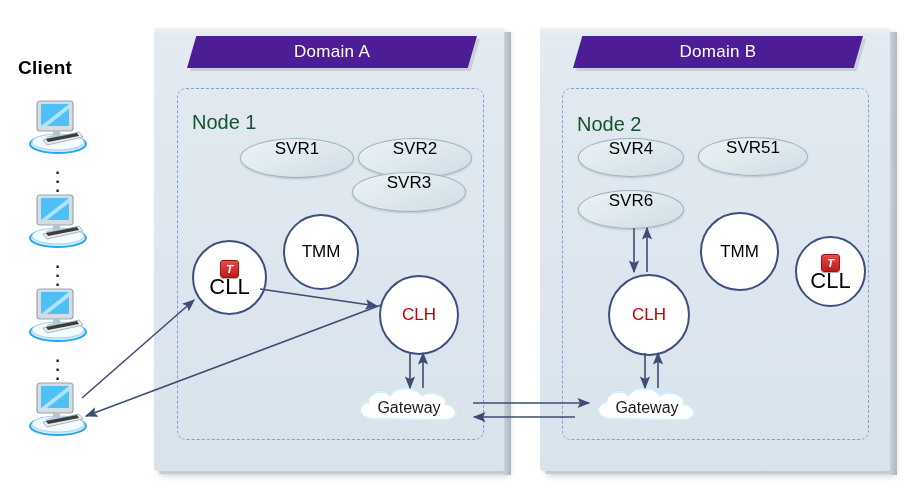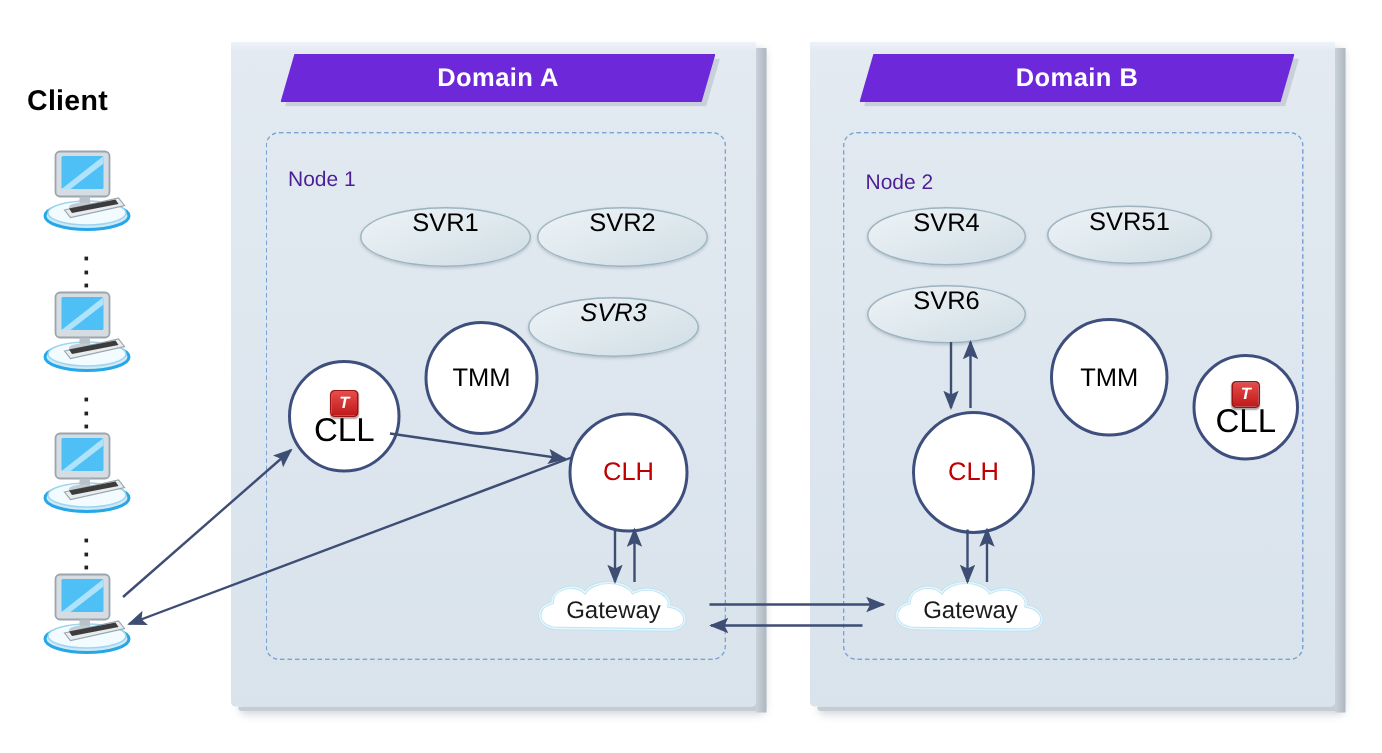--- a/index.html
+++ b/index.html
@@ -21,31 +21,31 @@
     border-radius:3px;
     box-shadow:4px 4px 0 -1px #c4ccd4, 6px 5px 6px rgba(120,130,145,.35);
   }
   .panel-topbevel{position:absolute;left:0;top:0;right:0;height:6px;
     background:linear-gradient(180deg,#eef3f8,#e3eaf1);}
   .panel-rightbevel{position:absolute;top:4px;right:-7px;width:7px;bottom:-4px;
     background:linear-gradient(90deg,#c9d1d9,#aeb7c0);}
 
   
   .domain-banner{position:absolute;height:32px;
-    background:#6d28d9;
-    color:#fff;font-size:17px;font-weight:bold;
+    background:#4c1d95;
+    color:#fff;font-size:17px;font-weight:normal;
     display:flex;align-items:center;justify-content:center;
     clip-path:polygon(3.2% 0,100% 0,96.8% 100%,0% 100%);
     letter-spacing:.3px;}
   .banner-shadow{position:absolute;height:32px;background:rgba(140,150,165,.30);
     clip-path:polygon(3.2% 0,100% 0,96.8% 100%,0% 100%);}
 
   
   .node-box{position:absolute;border:1.6px dashed #7ba2d6;border-radius:9px;}
-  .node-label{position:absolute;font-size:14px;color:#4c1d95;text-align:right;}
+  .node-label{position:absolute;font-size:20px;color:#14532d;text-align:right;}
 
   
   .svr{position:absolute;border-radius:50%;
     background:linear-gradient(160deg,#eef3f6 0%,#e2ebf0 40%,#cfdde4 100%);
     border:1.5px solid #9db4c0;
     box-shadow:0 1px 2px rgba(110,130,145,.35);
     display:flex;align-items:flex-start;justify-content:center;
     font-size:17px;color:#000;}
 
   
@@ -158,21 +158,21 @@
 
 <div class="abs node-box" style="left:177px;top:88px;width:305px;height:350px;"></div>
 <div class="abs node-label" style="left:192px;top:111px;">Node 1</div>
 
 <div class="abs svr" style="left:240px;top:138px;width:112px;height:38px;">
   <span>SVR1</span>
 </div>
 <div class="abs svr" style="left:358px;top:138px;width:112px;height:38px;">
   <span>SVR2</span>
 </div>
-<div class="abs svr" style="left:352px;top:198px;width:112px;height:38px;font-style:italic;">
+<div class="abs svr" style="left:352px;top:172px;width:112px;height:38px;">
   <span>SVR3</span>
 </div>
 
 <div class="abs circ" style="left:192px;top:240px;width:71px;height:71px;">
   <span class="tbadge">T</span>
   <span class="cll-txt">CLL</span>
 </div>
 
 <div class="abs circ" style="left:283px;top:214px;width:72px;height:72px;">
   <span>TMM</span>

